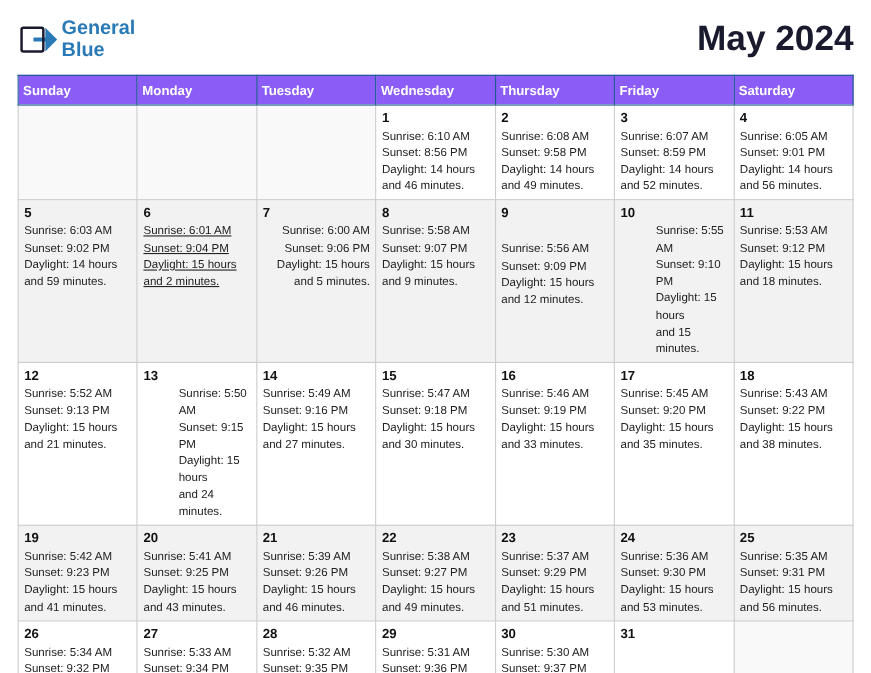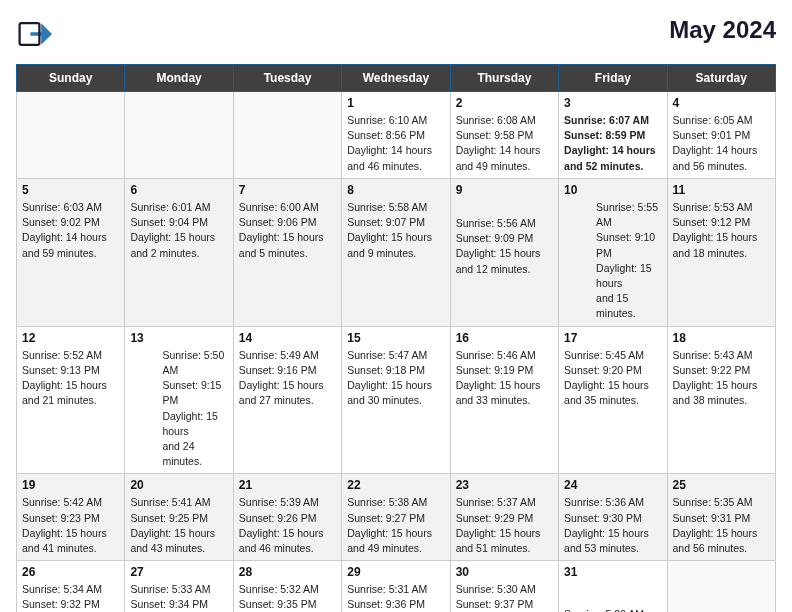--- a/index.html
+++ b/index.html
@@ -31,39 +31,39 @@
       color: #2a7ab7;
     }
     .logo-icon {
       width: 36px;
       height: 36px;
     }
     .title-block {
       text-align: right;
     }
     .month-year {
-      font-size: 24px;
+      font-size: 32px;
       font-weight: bold;
       color: #1a1a2e;
       text-align: center;
     }
     .location {
       font-size: 14px;
       color: #333;
     }
     .calendar {
       width: 100%;
       border-collapse: collapse;
       font-size: 11px;
     }
     .calendar th {
-      background: #404040;
+      background: #8b5cf6;
       color: #fff;
       padding: 6px 4px;
-      text-align: center;
+      text-align: left;
       font-size: 12px;
       border: 1px solid #1a5c90;
     }
     .calendar td {
       border: 1px solid #ccc;
       vertical-align: top;
       padding: 4px 5px;
       width: 108px;
       min-height: 80px;
       background: #fff;
@@ -88,20 +88,26 @@
   </style>
 </head>
 <body>
 
 <div class="header">
   <div class="logo">
     <svg class="logo-icon" viewBox="0 0 40 40">
       <polygon points="28,8 40,20 28,32 28,22 16,22 16,18 28,18" fill="#2a7ab7"></polygon>
       <rect x="4" y="8" width="22" height="24" rx="2" fill="none" stroke="#1a1a2e" stroke-width="2.5"></rect>
     </svg>
+    <div>
+      <div class="logo-text">
+        <span>General</span><br>
+        <span style="color:#2a7ab7;">Blue</span>
+      </div>
+    </div>
   </div>
   <div class="title-block">
     <div class="month-year">May 2024</div>
   </div>
 </div>
 
 <table class="calendar">
   <thead>
     <tr>
     <th>Sunday</th>
@@ -127,21 +133,21 @@
         </td>
         <td>
           <div class="day-num">2</div>
           <div class="cell-text" style="white-space: pre-line;">Sunrise: 6:08 AM
 Sunset: 9:58 PM
 Daylight: 14 hours
 and 49 minutes.</div>
         </td>
         <td>
           <div class="day-num">3</div>
-          <div class="cell-text" style="white-space: pre-line; font-weight: bold;">Sunrise: 6:07 AM
+          <div class="cell-text" style="white-space: pre-line;">Sunrise: 6:07 AM
 Sunset: 8:59 PM
 Daylight: 14 hours
 and 52 minutes.</div>
         </td>
         <td>
           <div class="day-num">4</div>
           <div class="cell-text" style="white-space: pre-line;">Sunrise: 6:05 AM
 Sunset: 9:01 PM
 Daylight: 14 hours
 and 56 minutes.</div>
@@ -150,28 +156,28 @@
       <tr class="row-shaded">
         <td>
           <div class="day-num">5</div>
           <div class="cell-text" style="white-space: pre-line;">Sunrise: 6:03 AM
 Sunset: 9:02 PM
 Daylight: 14 hours
 and 59 minutes.</div>
         </td>
         <td>
           <div class="day-num">6</div>
-          <div class="cell-text" style="white-space: pre-line;">Sunrise: 6:01 AM
+          <div class="cell-text" style="white-space: pre-line; text-decoration: underline;">Sunrise: 6:01 AM
 Sunset: 9:04 PM
 Daylight: 15 hours
 and 2 minutes.</div>
         </td>
         <td>
           <div class="day-num">7</div>
-          <div class="cell-text" style="white-space: pre-line;">Sunrise: 6:00 AM
+          <div class="cell-text" style="white-space: pre-line; text-align: right;">Sunrise: 6:00 AM
 Sunset: 9:06 PM
 Daylight: 15 hours
 and 5 minutes.</div>
         </td>
         <td>
           <div class="day-num">8</div>
           <div class="cell-text" style="white-space: pre-line;">Sunrise: 5:58 AM
 Sunset: 9:07 PM
 Daylight: 15 hours
 and 9 minutes.</div>

